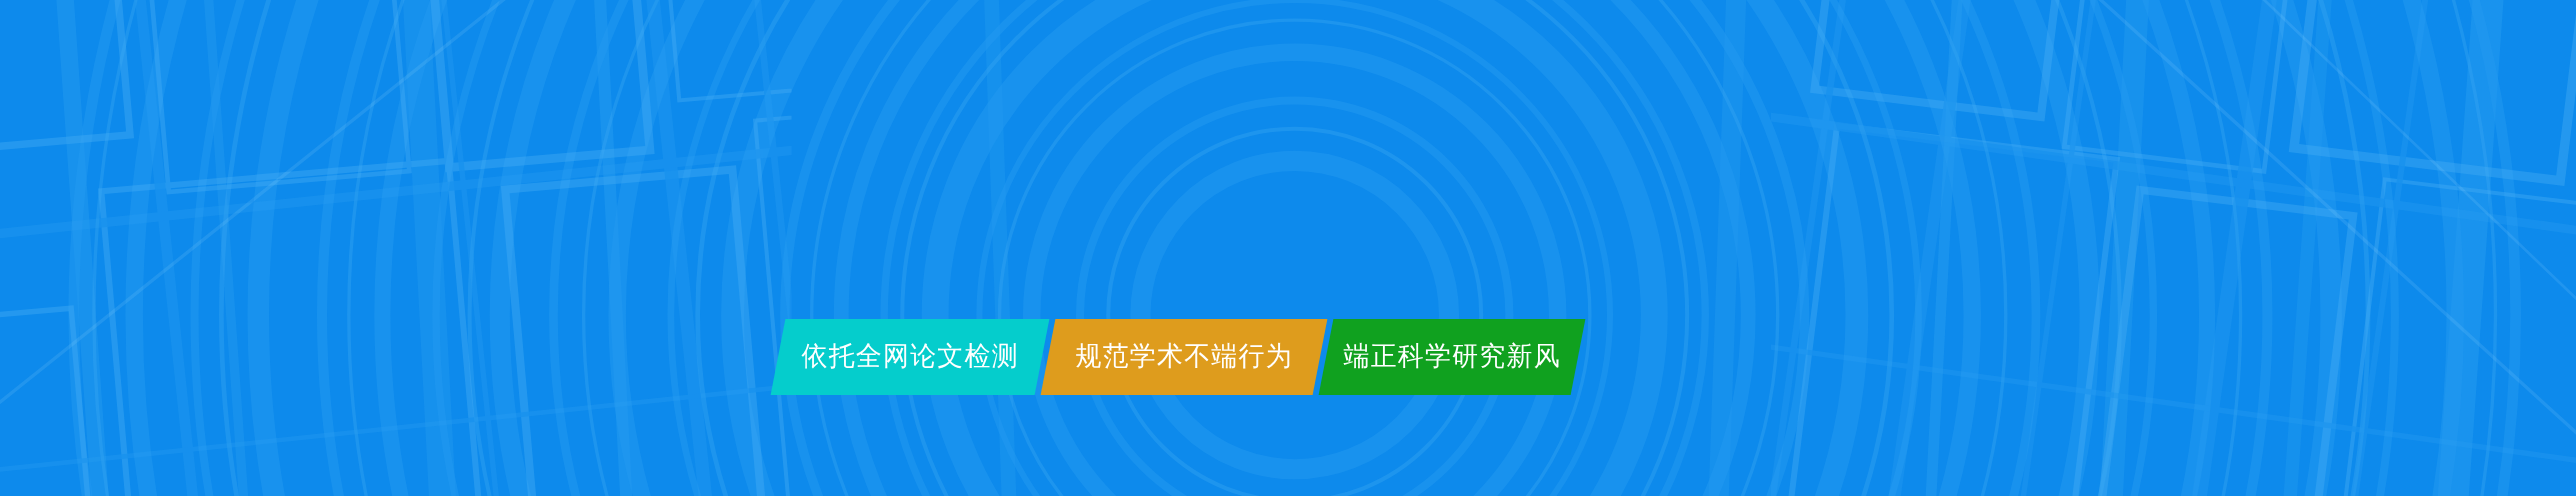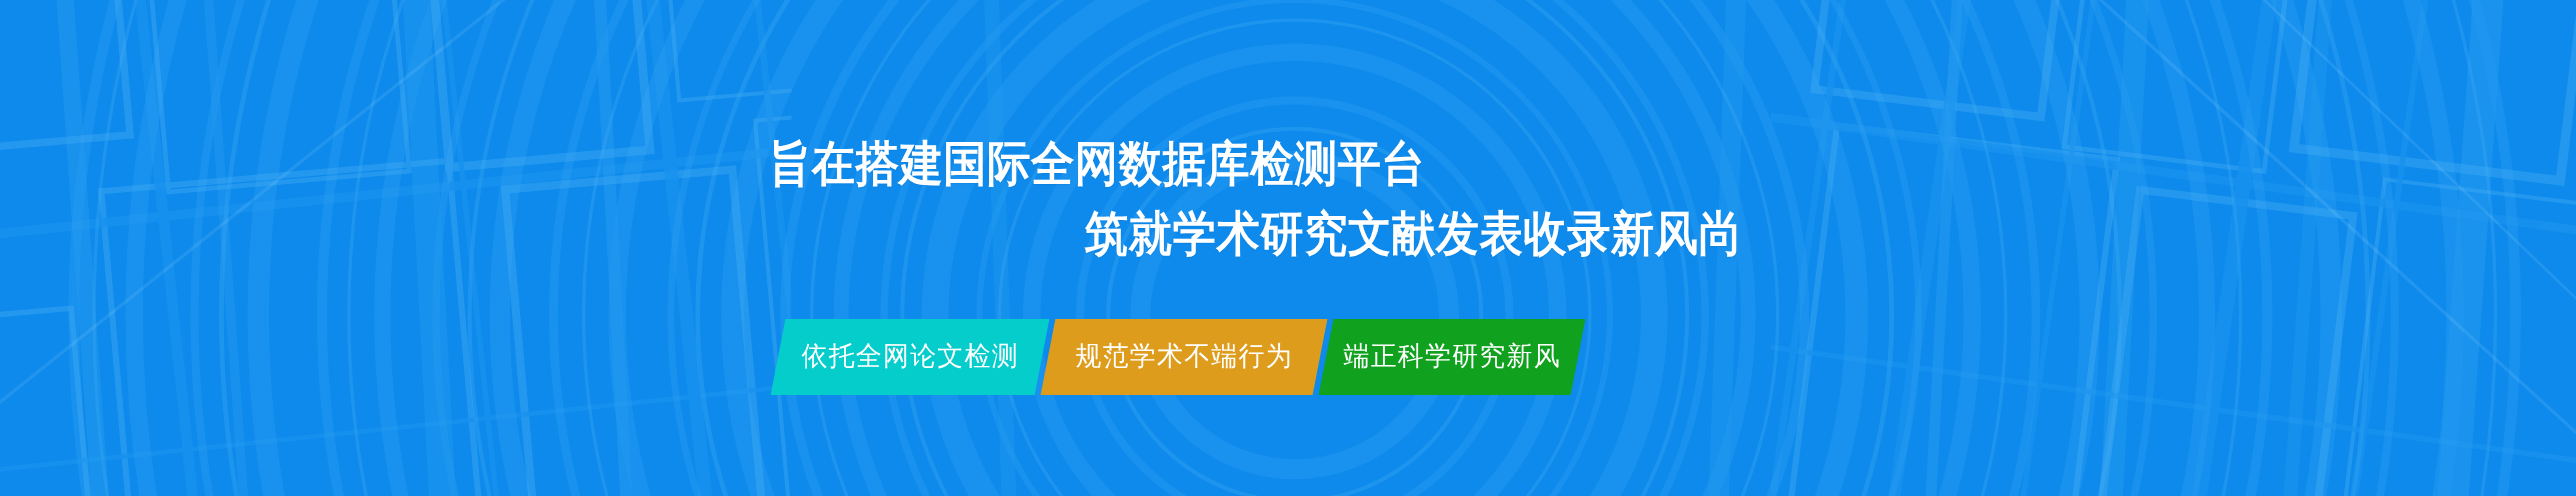--- a/index.html
+++ b/index.html
@@ -200,24 +200,20 @@
       </g>
 
       <g clip-path="url(#clipAll)" opacity="0.16" stroke="#8fd2fb" fill="none">
         <line x1="-200" y1="760" x2="900" y2="-120" stroke-width="5"></line>
         <line x1="3000" y1="-120" x2="3900" y2="700" stroke-width="5"></line>
         <line x1="3250" y1="-120" x2="3960" y2="560" stroke-width="4"></line>
       </g>
     </svg>
   </div>
 
-  <div class="headline">
-    <div class="headline-line headline-line-1" style="color: rgb(255, 255, 255);">旨在搭建国际全网数据库检测平台</div>
-    <div class="headline-line headline-line-2" style="color: rgb(255, 255, 255);">筑就学术研究文献发表收录新风尚</div>
-  </div>
 
   <div class="ribbons">
     <div class="ribbon ribbon-teal" style="background: rgb(5, 205, 204); color: rgb(255, 255, 255);">
       <span class="ribbon-label">依托全网论文检测</span>
     </div>
     <div class="ribbon ribbon-orange" style="background: rgb(222, 156, 29); color: rgb(255, 255, 255);">
       <span class="ribbon-label">规范学术不端行为</span>
     </div>
     <div class="ribbon ribbon-green" style="background: rgb(16, 161, 31); color: rgb(255, 255, 255);">
       <span class="ribbon-label">端正科学研究新风</span>

